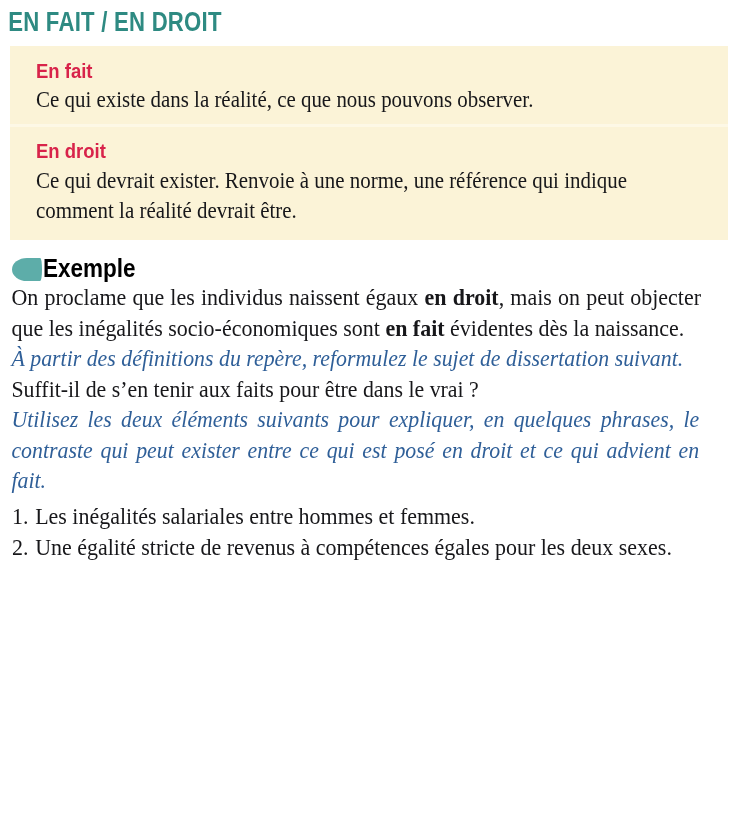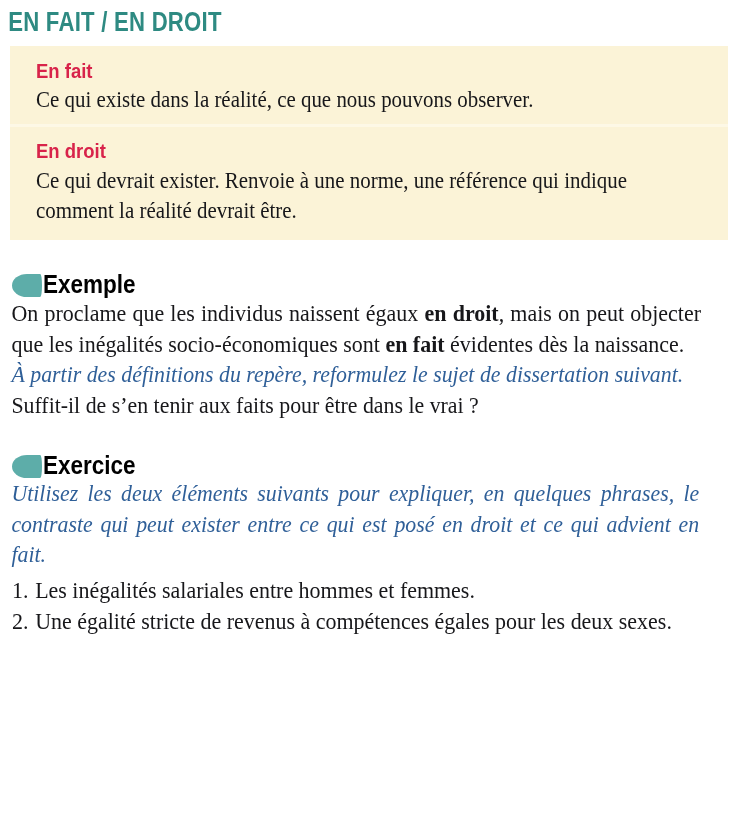--- a/index.html
+++ b/index.html
@@ -69,21 +69,21 @@
     color: #17171a;
     transform: scaleX(0.93);
     transform-origin: left center;
   }
 
   
   .rubric {
     display: flex;
     align-items: center;
     padding-left: 12px;
-    margin-top: 32px;
+    margin-top: 16px;
     margin-bottom: 1px;
   }
   .leaf-bullet {
     width: 30px;
     height: 23px;
     flex: none;
     background: #5dada9;
     border-radius: 50% 6% 6% 50% / 50% 50% 50% 50%;
     margin-right: 1px;
     position: relative;
@@ -182,24 +182,20 @@
     <span class="rubric-label">Exemple</span>
   </div>
 
   <div class="body-text"><span>On proclame que les individus naissent égaux </span><b>en droit</b><span>, mais on peut objecter que les inégalités socio-économiques sont </span><b>en fait</b><span> évidentes dès la naissance.</span></div>
 
 
   <div class="instruction">À partir des définitions du repère, reformulez le sujet de dissertation suivant.</div>
 
   <div class="plain-line">Suffit-il de s’en tenir aux faits pour être dans le vrai ?</div>
 
-  <div class="rubric">
-    <span class="leaf-bullet"></span>
-    <span class="rubric-label">Exercice</span>
-  </div>
 
   <div class="instruction">Utilisez les deux éléments suivants pour expliquer, en quelques phrases, le contraste qui peut exister entre ce qui est posé en droit et ce qui advient en fait.</div>
 
   <div class="numbered-list">
     <div class="numbered-item">
       <span class="item-number">1.</span>
       <span class="item-body">Les inégalités salariales entre hommes et femmes.</span>
     </div>
     <div class="numbered-item">
       <span class="item-number">2.</span>

